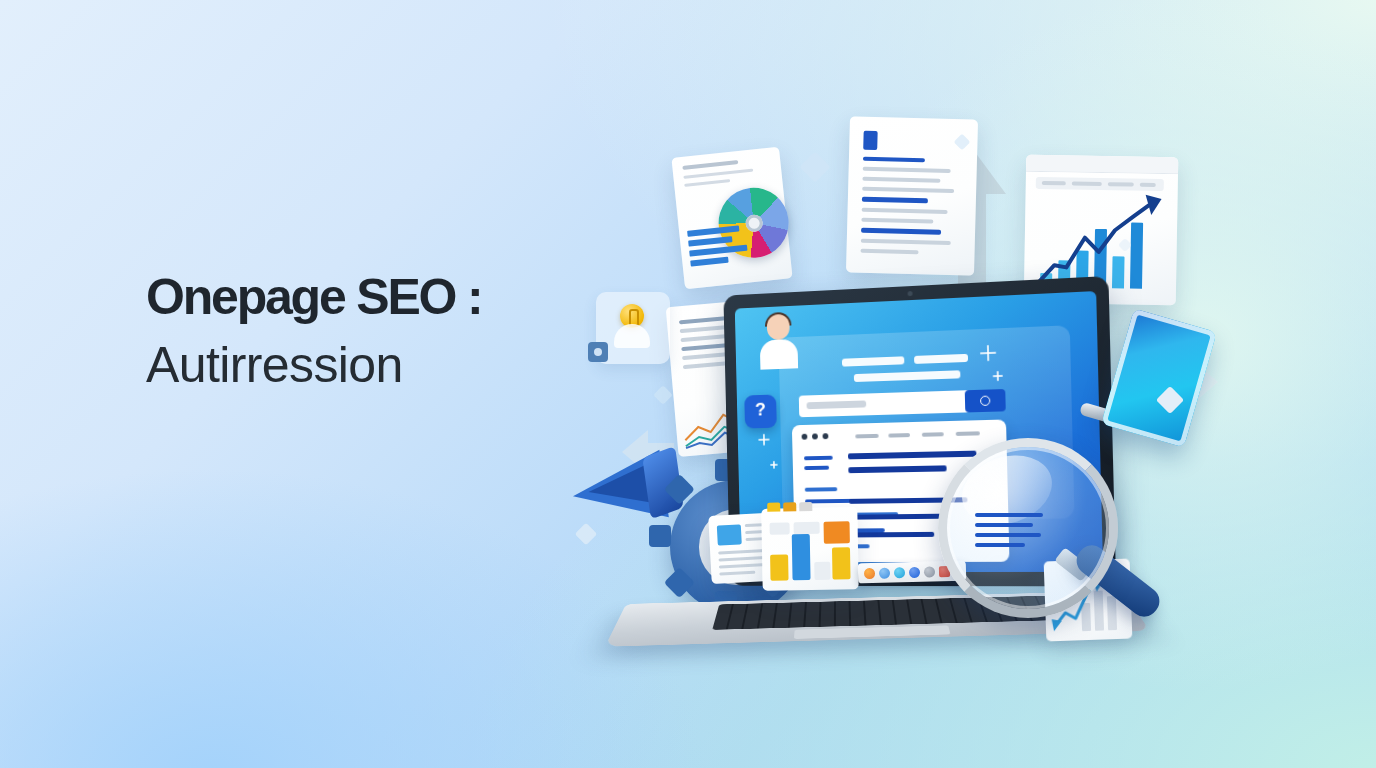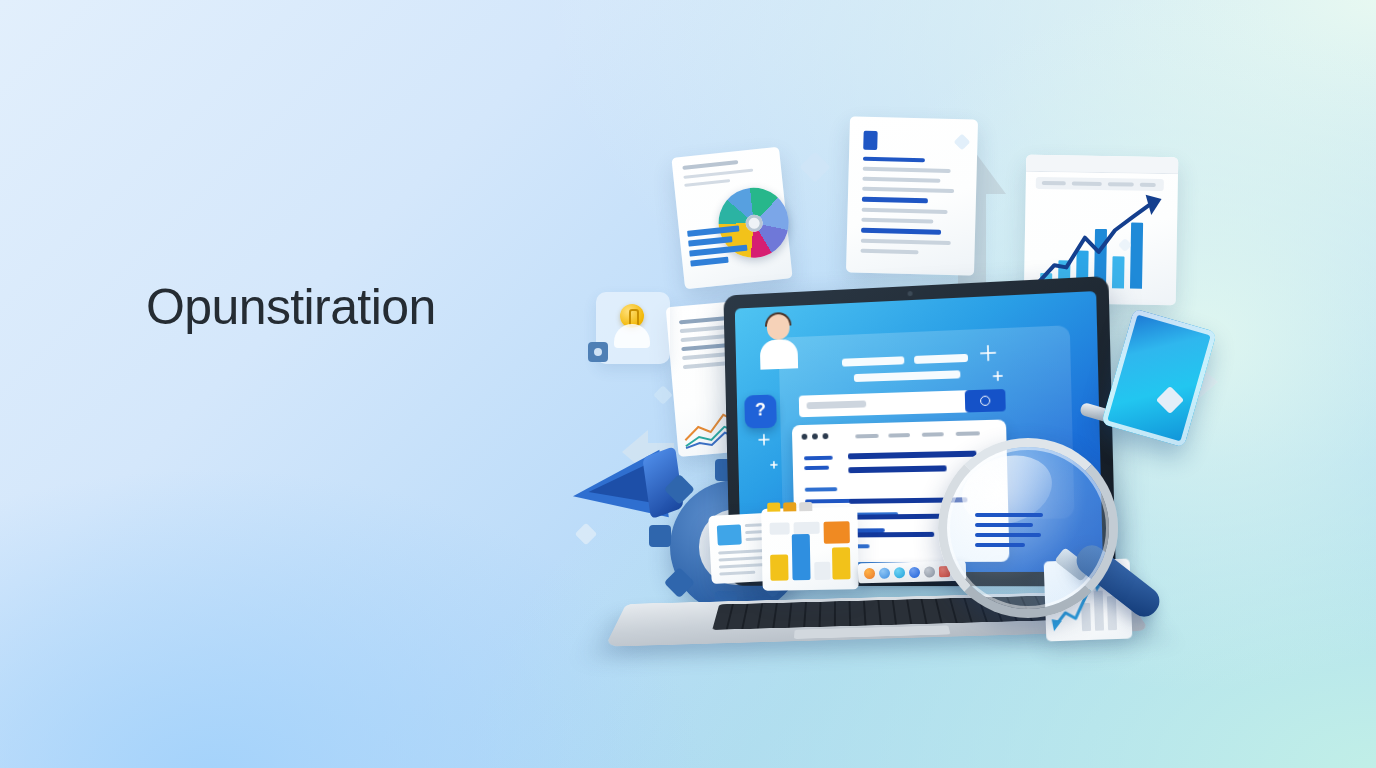--- a/index.html
+++ b/index.html
@@ -212,21 +212,22 @@
   #ghost-gear .tooth{background:#dfe8ee;}
 </style>
 </head>
 <body>
 
 <div id="banner">
   <div id="bgblue"></div>
   <div id="bgmint"></div>
 
   <div class="headline">
-    <div class="hl-line hl-2">Opunstiration</div>
+    <div class="hl-line hl-1">Onepage SEO :</div>
+    <div class="hl-line hl-2">Autirression</div>
   </div>
 
   <div id="art">
 
     <div class="ab" id="big-arrow">
       <div class="head"></div>
         <div class="stem"></div>
     </div>
 
     <div class="ab" id="right-arrow">

